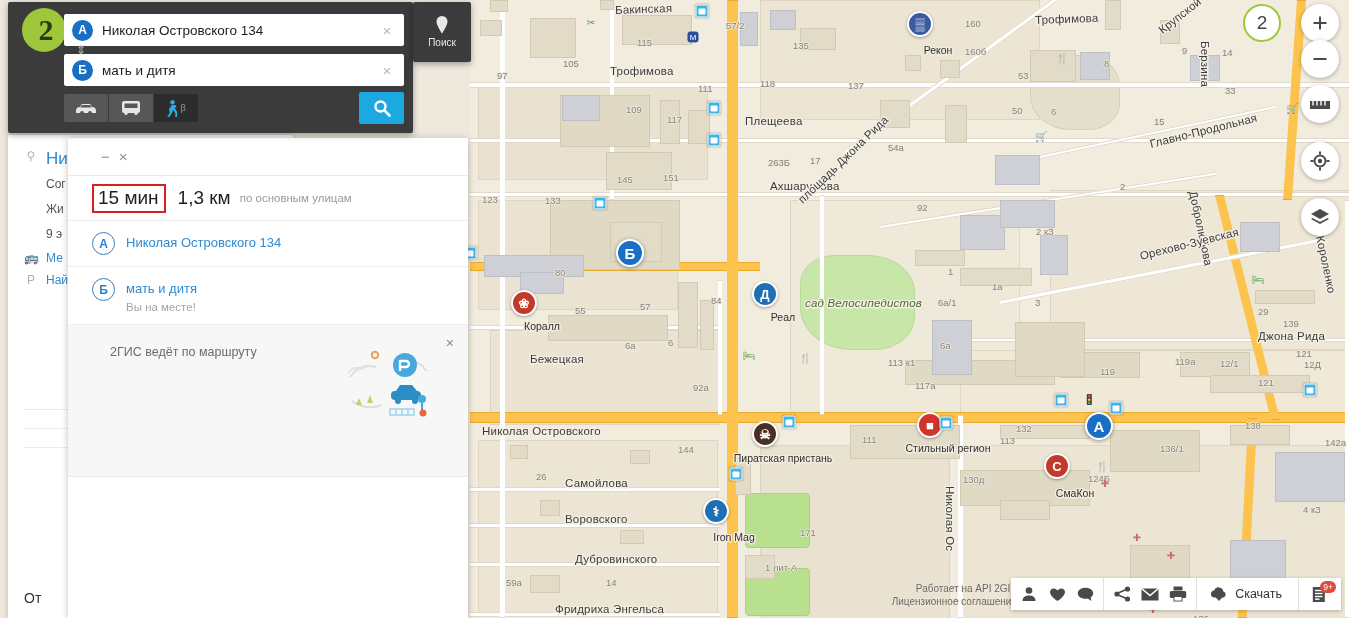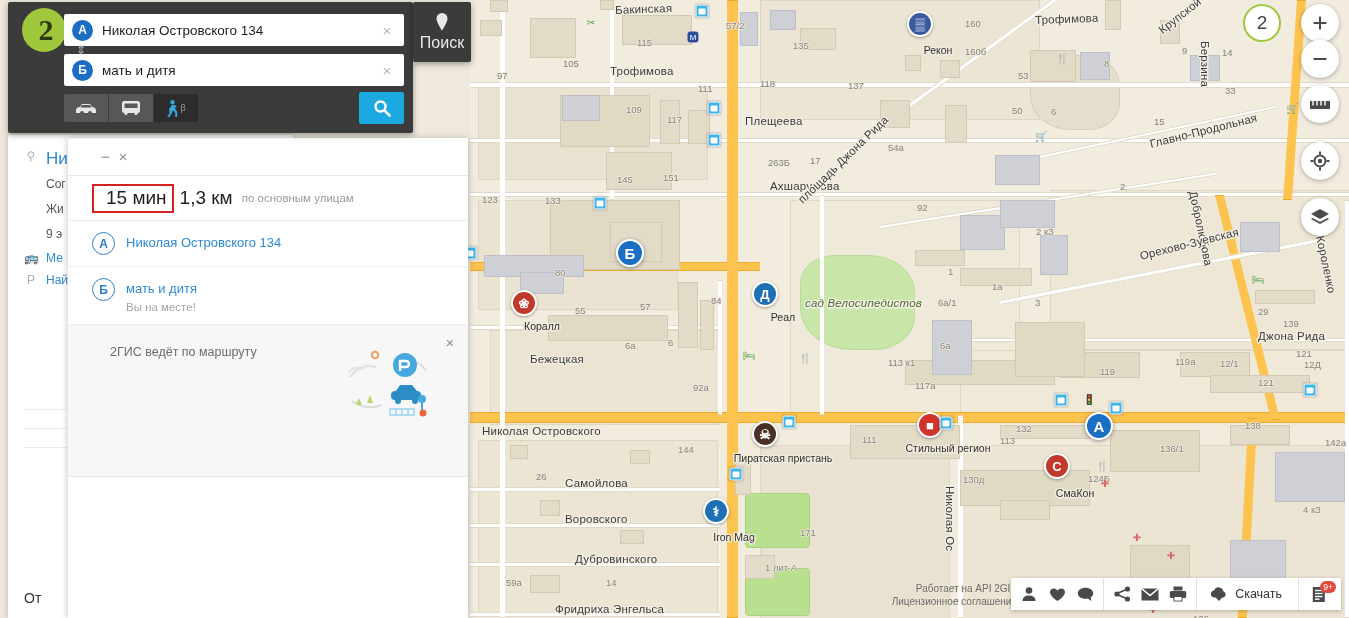--- a/index.html
+++ b/index.html
@@ -207,21 +207,21 @@
   #searchbtn {
     position:absolute; right:9px; top:90px;
     width:45px;height:32px; background:#1ca8e0;
     border-radius:2px; border:0; cursor:pointer;
     display:flex;align-items:center;justify-content:center;
   }
   #searchtip {
     position:absolute; left:413px; top:2px;
     width:58px;height:60px;
     background:#3b3b3b; border-radius:2px;
-    color:#e8e8e8; font-size:16px;
+    color:#e8e8e8; font-size:10px;
     display:flex;flex-direction:column;align-items:center;justify-content:center;
     gap:3px;
     box-shadow:0 2px 6px rgba(0,0,0,.35);
     z-index:40;
   }
 
   
   #routepanel {
     position:absolute; left:68px; top:138px;
     width:400px; height:480px;
@@ -236,24 +236,24 @@
     border-bottom:1px solid #e9e9e9;
   }
   #rp-head .t { font-size:16.5px; color:#2b2b2b; flex:1; }
   .hbtn { color:#8e8e8e; font-size:15px; margin-left:9px; cursor:pointer; line-height:1;}
   #rp-summary {
     height:45px; display:flex; align-items:center; padding-left:24px;
     border-bottom:1px solid #ececec;
   }
   #timebox {
     border:2px solid #d3221f;
-    padding:1px 5px 2px 12px;
+    padding:1px 5px 2px 4px;
     font-size:19px; color:#1f1f1f;
     line-height:22px;
-    margin-right:6px;
+    margin-right:12px;
   }
   #dist { font-size:19px; color:#1f1f1f; margin-right:9px; }
   #via { font-size:11.5px; color:#9a9a9a; }
   .rp-stop {
     display:flex; align-items:flex-start; gap:11px;
     padding:11px 14px 11px 24px;
     border-bottom:1px solid #eee;
   }
   .rp-stop .ab2 {
     width:23px;height:23px;border-radius:50%;

